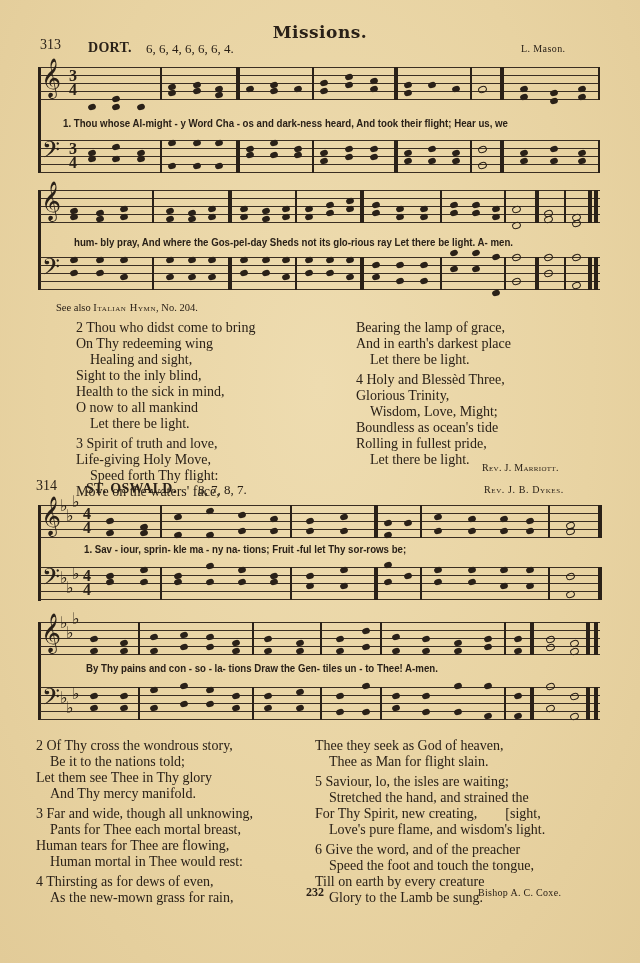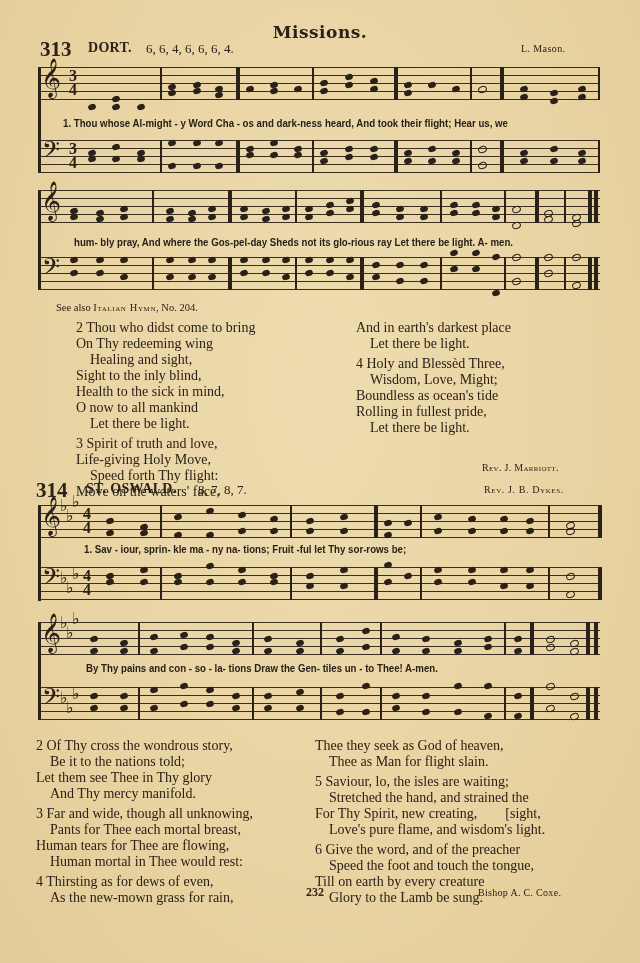--- a/index.html
+++ b/index.html
@@ -8,21 +8,21 @@
     background:#e9d5a6;
     background-image: radial-gradient(ellipse at 50% 40%, #eedcb0 0%, #e8d3a2 60%, #e2cb98 100%);
     color:#2a2118;
     font-family:"DejaVu Serif","Liberation Serif",serif;
   }
   .abs { position:absolute; }
   .section-title {
     left:0; width:640px; top:22px; text-align:center;
     font-family:"DejaVu Serif",serif; font-weight:bold; font-size:17px; letter-spacing:0.5px;
   }
-  .hymn-num { font-family:"Liberation Serif",serif; font-weight:bold; font-size:21px;text-align:right; }
+  .hymn-num { font-family:"Liberation Serif",serif; font-weight:normal; font-size:14px;text-align:right; }
   .tune-name { font-family:"Liberation Serif",serif; font-weight:bold; font-size:14px; letter-spacing:0.3px; }
   .meter { font-family:"Liberation Serif",serif; font-size:13px; }
   .composer { font-family:"Liberation Serif",serif; font-size:10px; letter-spacing:0.4px; }
   .lyric {
     font-family:"Liberation Sans",sans-serif; font-weight:bold; font-size:11px;
     transform:scaleX(0.88); transform-origin:left center; white-space:nowrap;
   }
   .staff { position:absolute; left:40px; width:560px; height:33px; }
   .staff .line { position:absolute; left:0; right:0; height:1px; background:#3a2e22; }
   .brace { position:absolute; width:3px; background:#2a2118; }
@@ -306,26 +306,28 @@
   <div>
     <div><span>3</span> <span>Spirit of truth and love,</span></div>
     <div>Life-giving Holy Move,</div>
     <div class="ind">Speed forth Thy flight:</div>
     <div>Move on the waters' face,</div>
   </div>
 </div>
 
 <div class="abs verse" style="left:356px;top:320px;">
   <div>
+    <div>Bearing the lamp of grace,</div>
     <div>And in earth's darkest place</div>
     <div class="ind">Let there be light.</div>
   </div>
   <div class="gap"></div>
   <div>
     <div><span>4</span> <span>Holy and Blessèd Three,</span></div>
+    <div>Glorious Trinity,</div>
     <div class="ind">Wisdom, Love, Might;</div>
     <div>Boundless as ocean's tide</div>
     <div>Rolling in fullest pride,</div>
     <div class="ind">Let there be light.</div>
   </div>
 </div>
 <div class="abs author sc" style="left:482px;top:462px;">Rev. J. Marriott.</div>
 
 <div class="abs hymn-num" style="left:36px;top:478px;">314</div>
 <div class="abs tune-name" style="left:86px;top:481px;">ST. OSWALD.</div>

